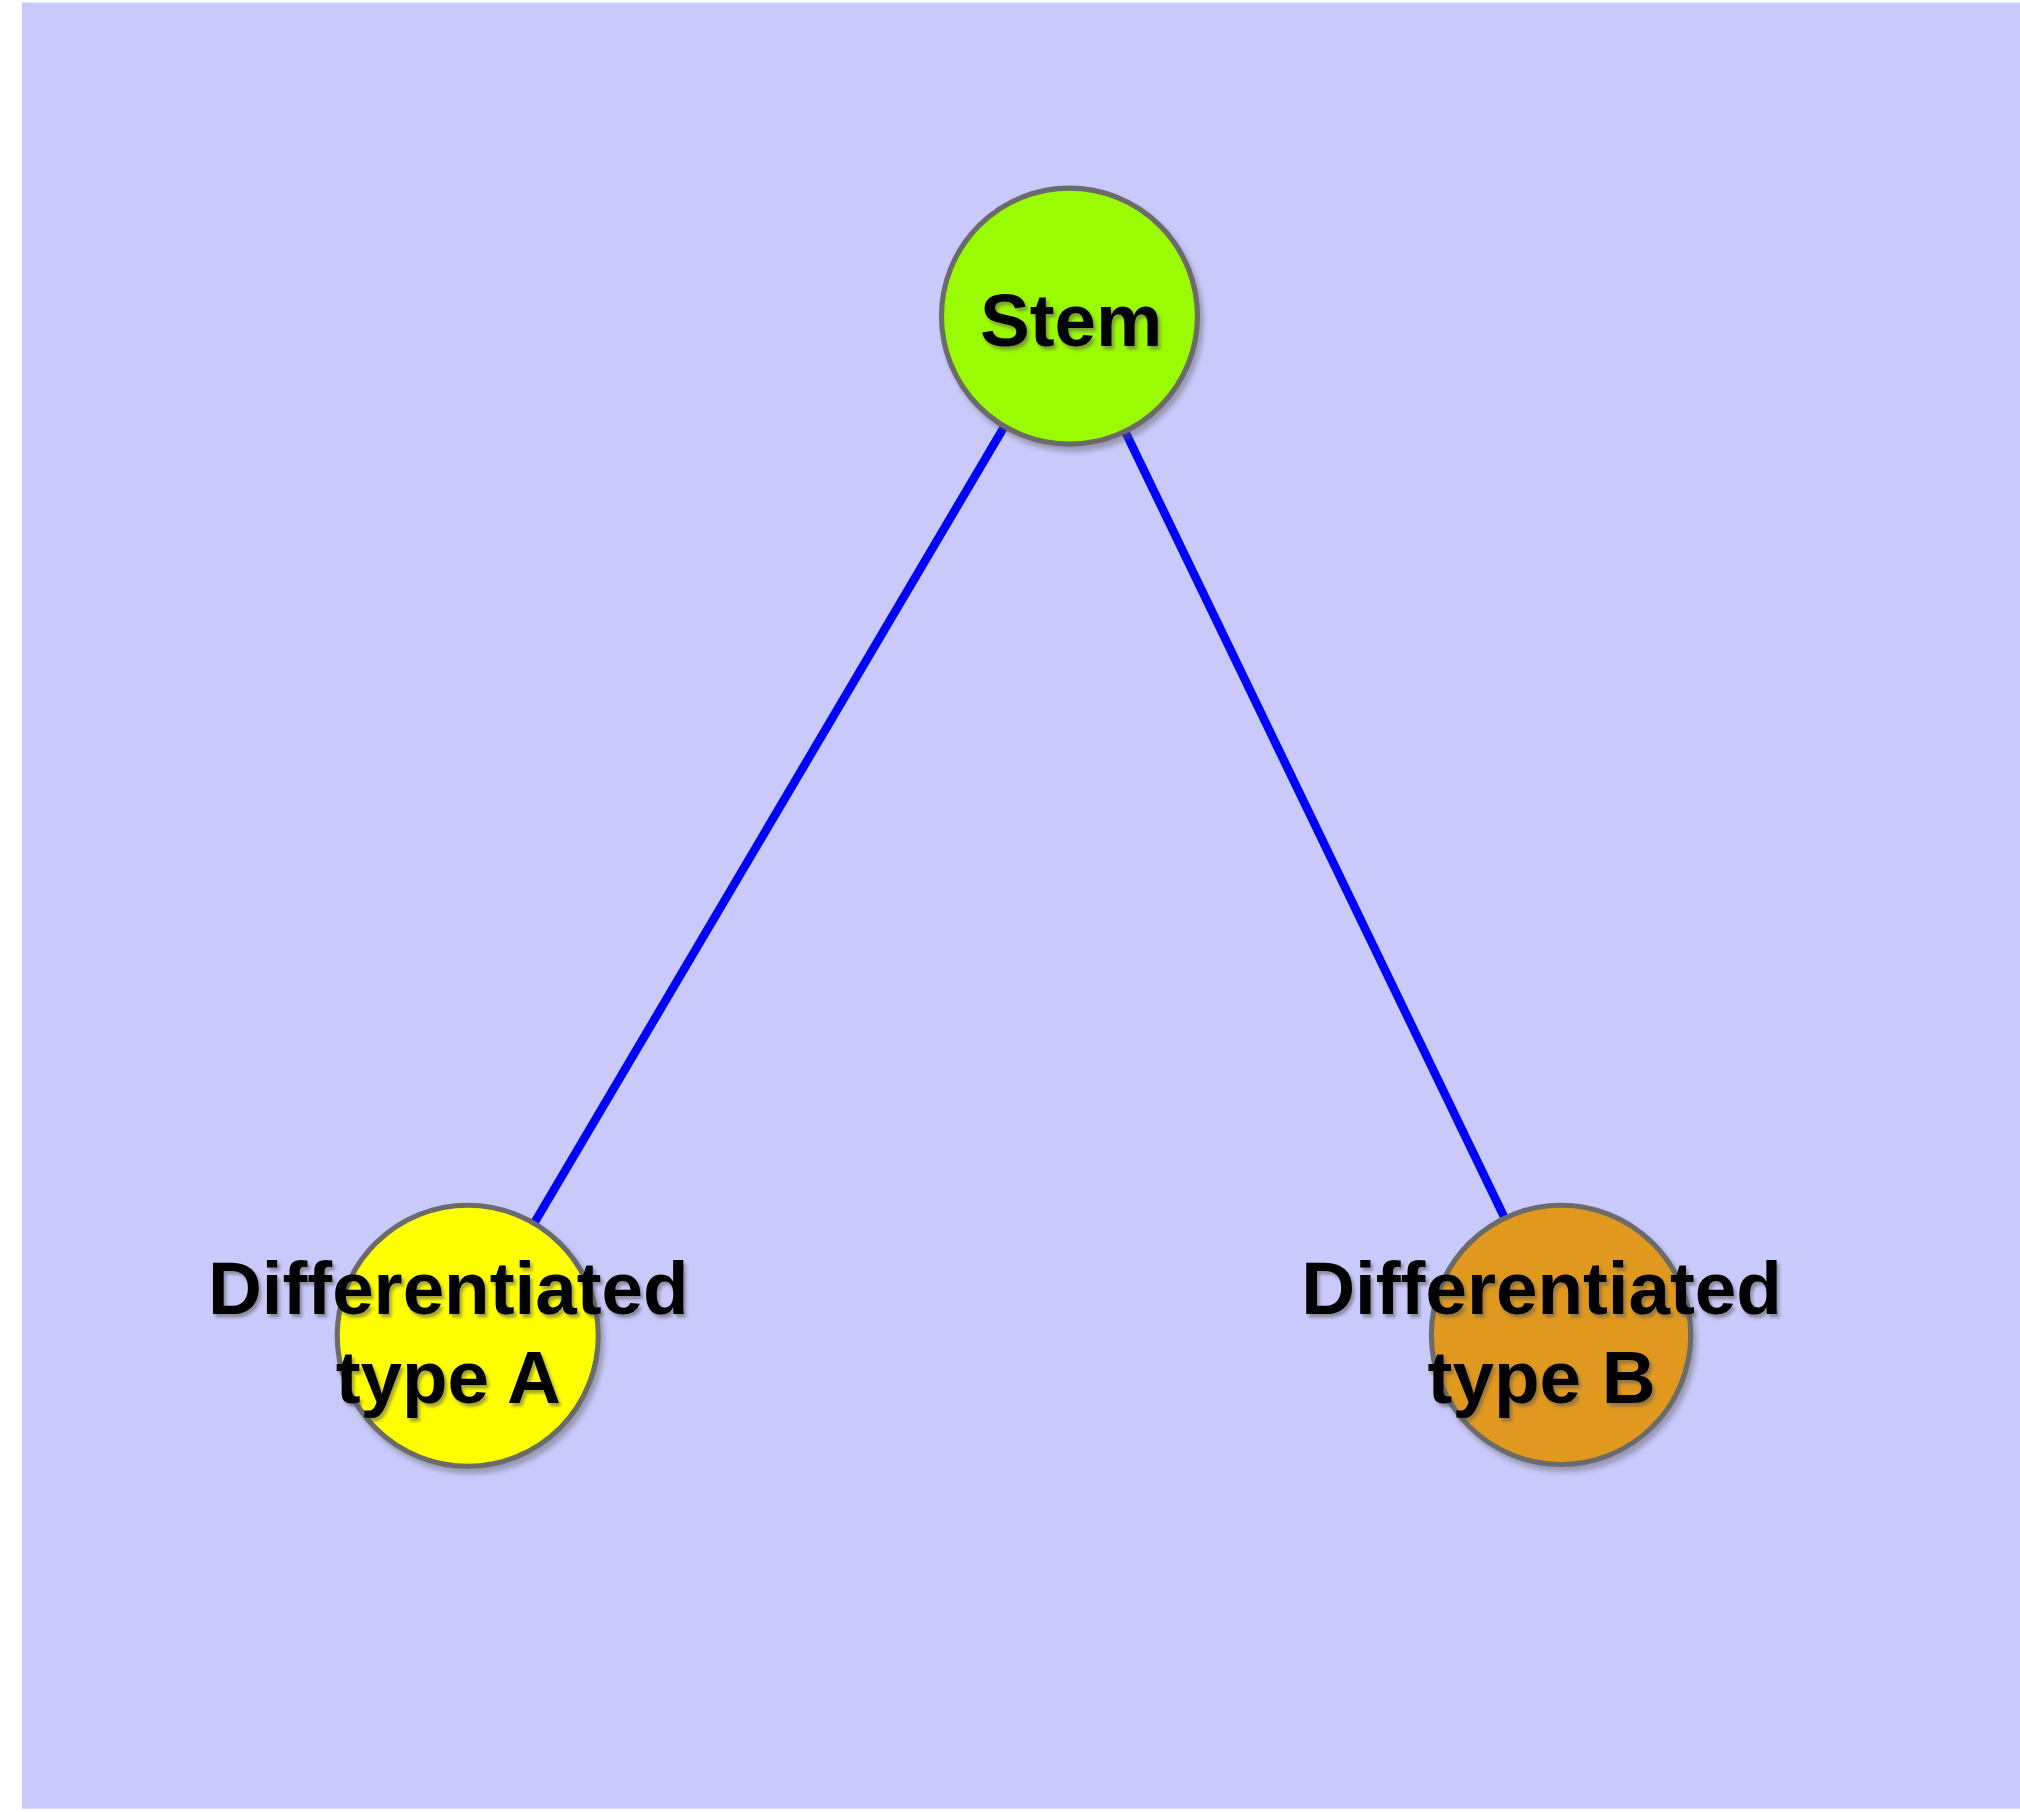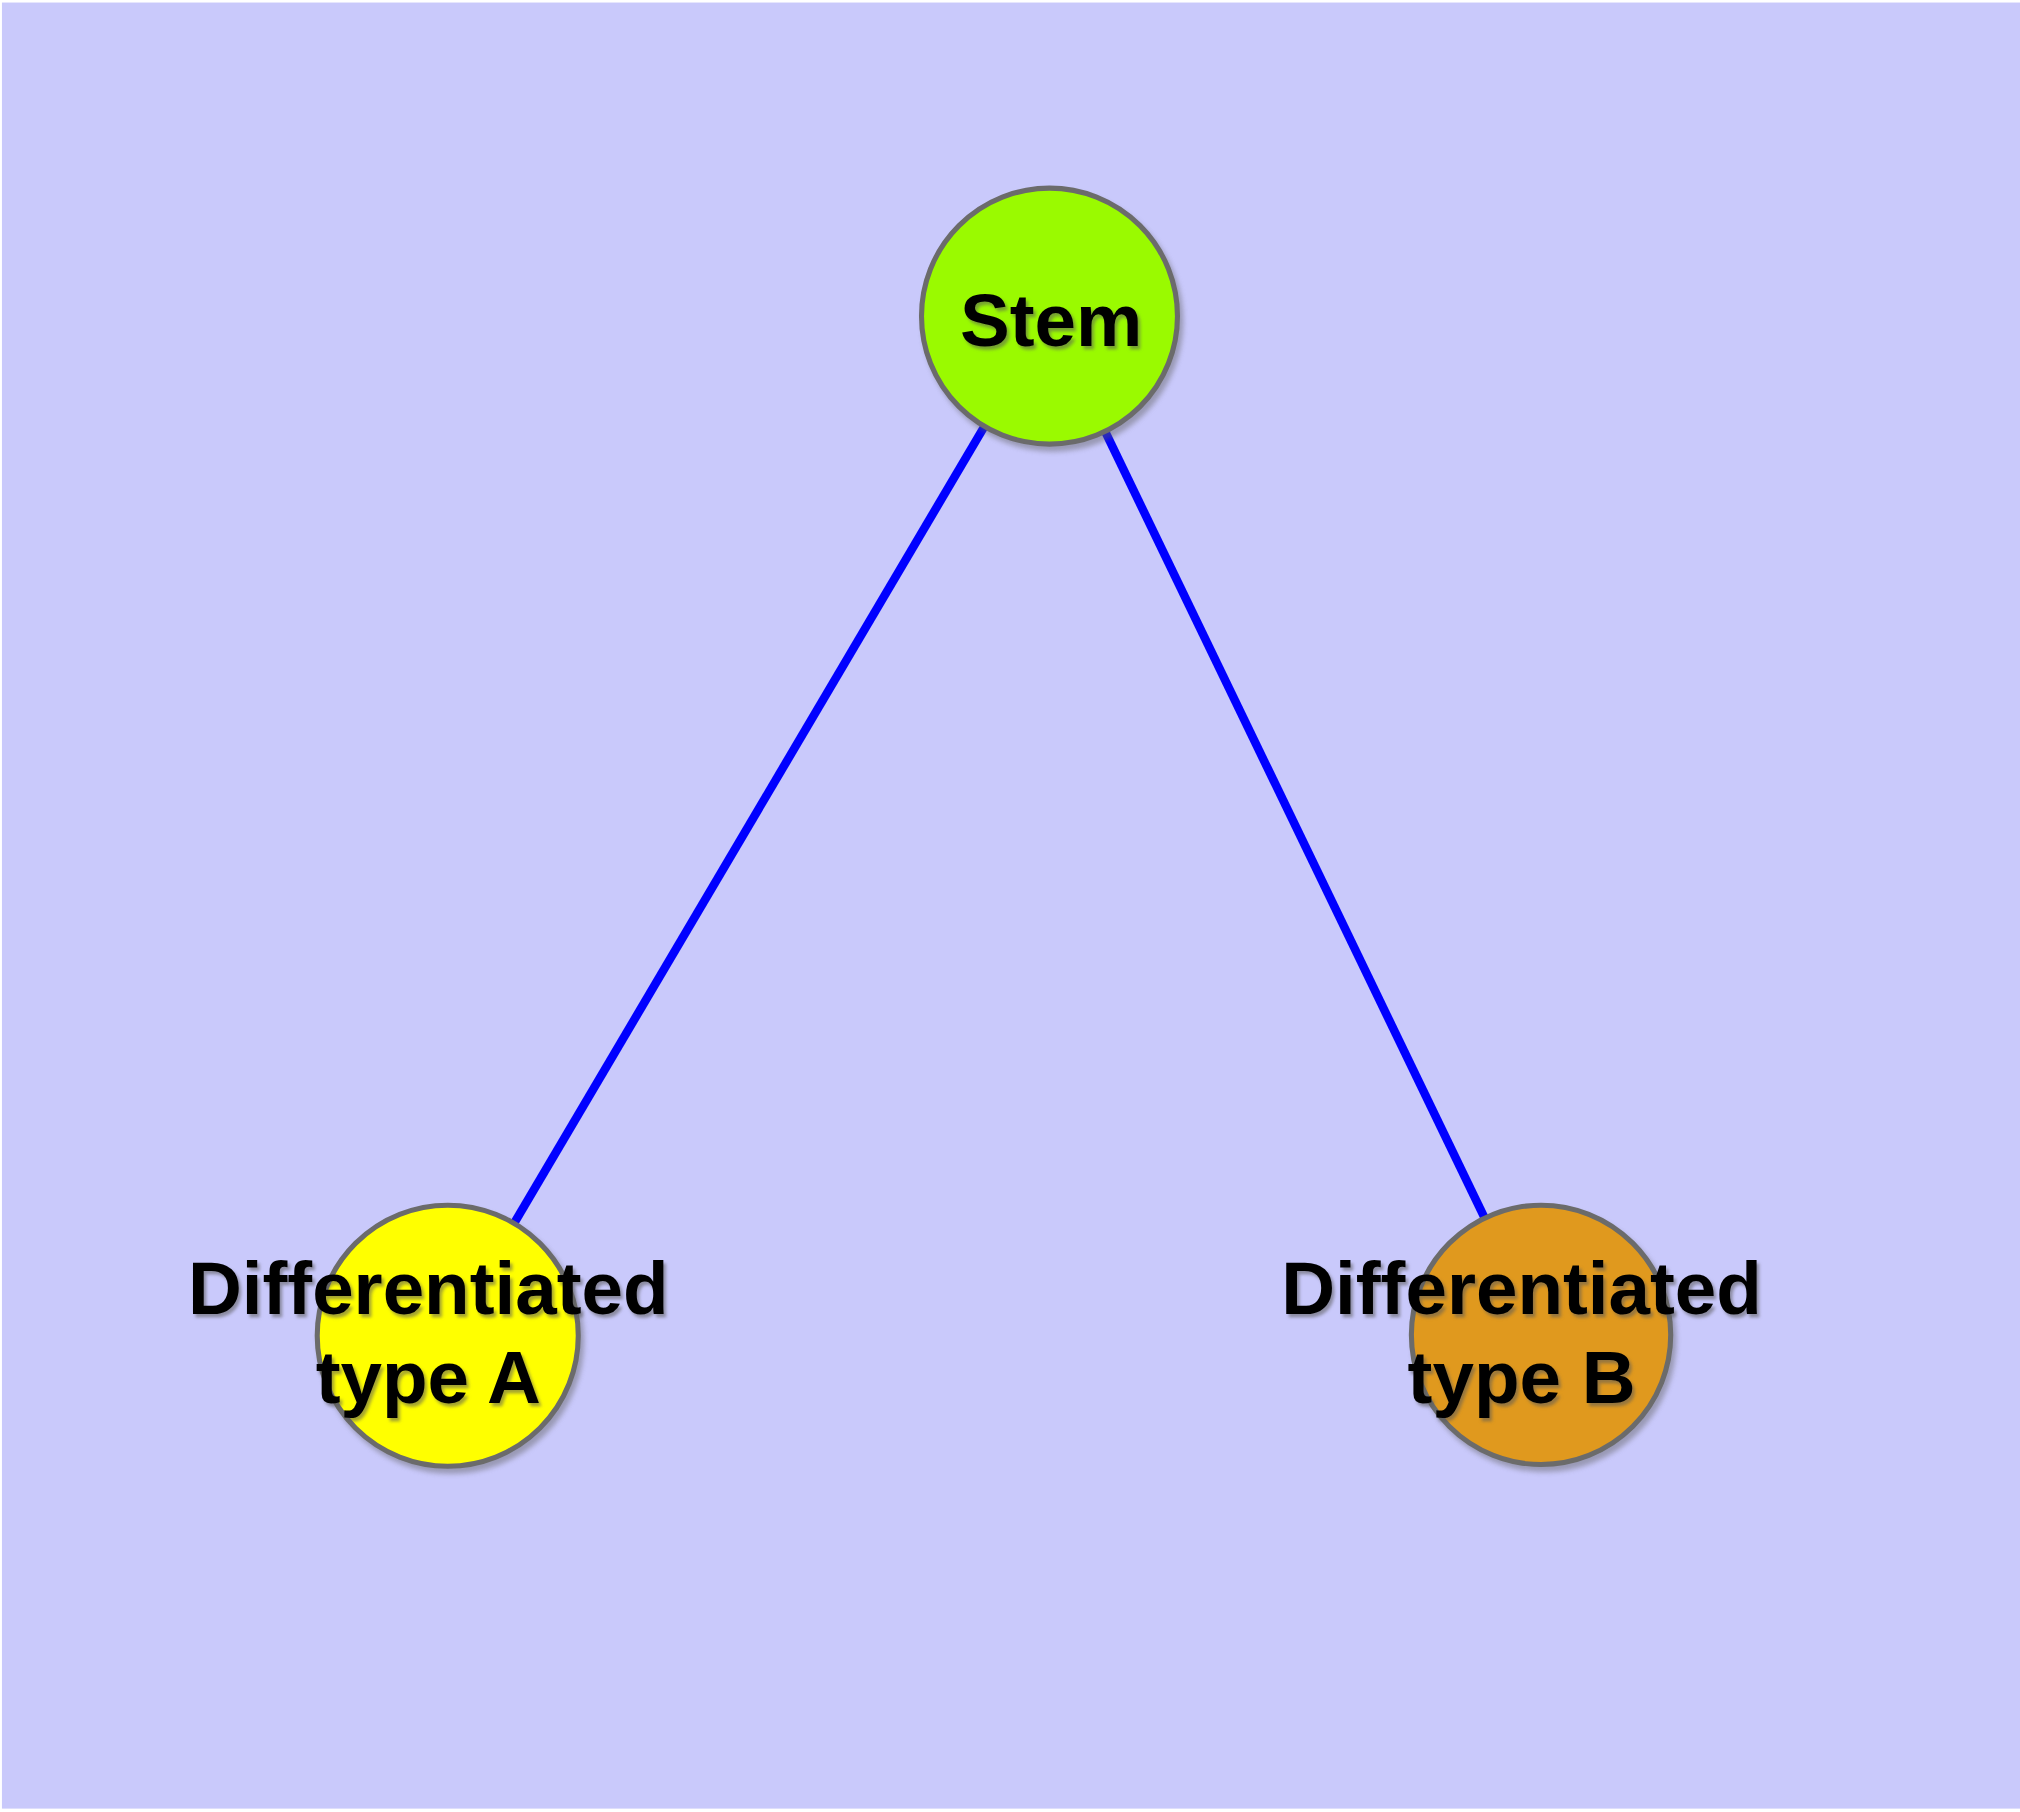--- a/index.html
+++ b/index.html
@@ -7,20 +7,21 @@
     padding: 0;
     background: #ffffff;
     width: 2021px;
     height: 1812px;
     overflow: hidden;
   }
   .canvas-wrap {
     position: relative;
     width: 1645px;
     height: 1812px;
+    margin-left: 20px;
   }
   svg {
     display: block;
   }
   .edge-line {
     stroke-width: 10px;
     stroke-linecap: butt;
   }
   .node-shape {
     stroke-width: 6px;

